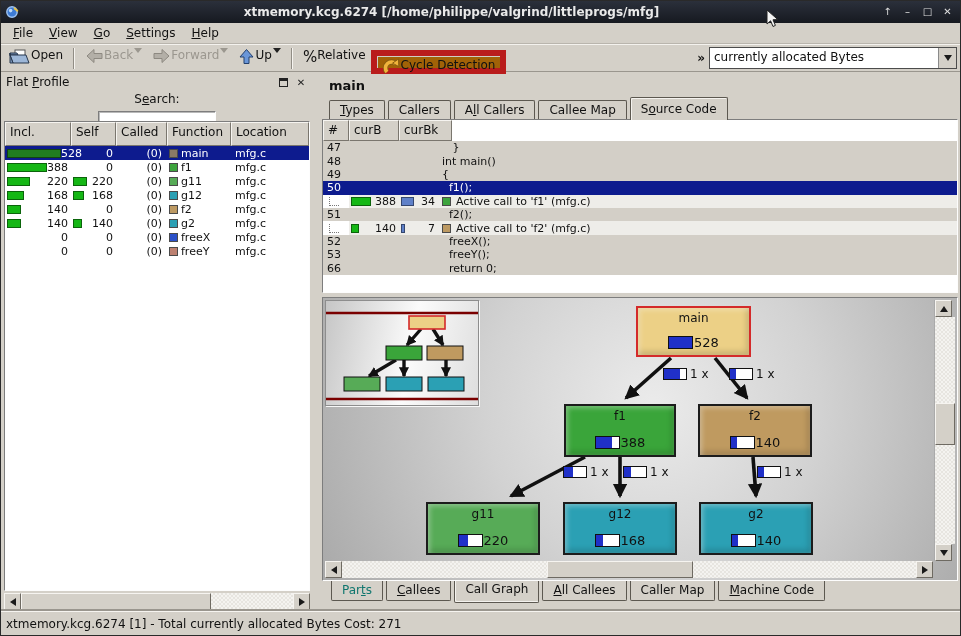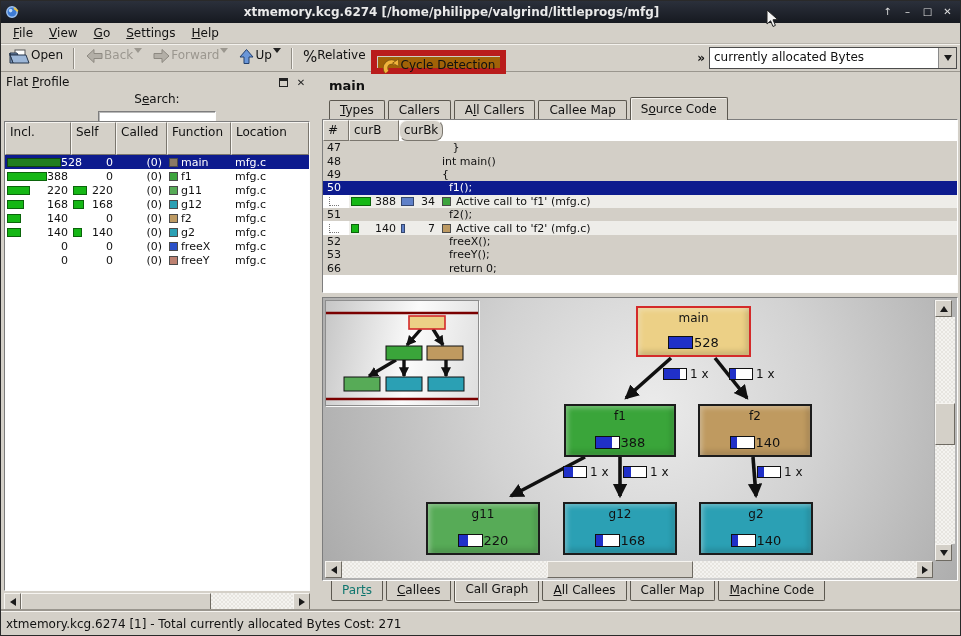--- a/index.html
+++ b/index.html
@@ -37,21 +37,21 @@
   .dock-header{height:20px;display:flex;align-items:center;padding:0 2px;}
   .dock-title{flex:1;}
   .dock-ic{width:14px;height:12px;margin-left:4px;display:grid;place-items:center;font-size:10px;color:#222;}
   .float-sq{width:9px;height:9px;border:1px solid #222;border-top-width:3px;}
   .search-row{height:29px;display:flex;align-items:center;gap:5px;padding:0 1px;flex-direction:column;}
   .search-input{width:118px;height:21px;background:#fff;border:1px solid;border-color:#7d7d7d #fdfdfd #fdfdfd #7d7d7d;box-shadow:inset 1px 1px 0 #b9b9b9;padding:2px 4px;font:inherit;}
   .gcombo{display:flex;width:122px;height:21px;border:1px solid;border-color:#7d7d7d #fdfdfd #fdfdfd #7d7d7d;background:#d4d0c8;}
   .gcombo .ctxt{flex:1;padding:2px 4px;white-space:nowrap;overflow:hidden;}
   .gcombo .cbtn{width:17px;border-left:1px solid #999;display:grid;place-items:center;background:#d4d0c8;}
   .fp-frame{flex:1;border:1px solid;border-color:#7d7d7d #fdfdfd #fdfdfd #7d7d7d;background:#fff;display:flex;flex-direction:column;overflow:hidden;}
-  .fp-head{display:flex;height:33px;background:#b91c1c;flex:none;}
+  .fp-head{display:flex;height:24px;background:#b91c1c;flex:none;}
   .fp-head .hc{border:1px solid;border-color:#f6f4f0 #7a766e #7a766e #f6f4f0;background:#d4d0c8;padding:2px 4px;white-space:nowrap;overflow:hidden;}
   .w-incl{width:66px;}.w-self{width:45px;}.w-called{width:51px;}.w-fn{width:64px;}.w-loc{flex:1;}
   .fp-row{display:flex;height:14px;align-items:center;font-size:11px;flex:none;}
   .fp-row.sel{background:#0d1b8e;color:#fff;}
   .c-incl,.c-self{display:flex;align-items:center;padding:0 3px 0 2px;}
   .c-incl{width:66px;}.c-self{width:45px;}
   .fpbar{height:9px;flex:none;border:1px solid rgba(0,0,0,.45);}
   .num{margin-left:auto;}
   .c-called{width:51px;text-align:right;padding-right:5px;}
   .c-fn{width:64px;display:flex;align-items:center;gap:3px;padding-left:2px;overflow:hidden;}
@@ -73,21 +73,21 @@
   
   .rpane{flex:1;display:flex;flex-direction:column;padding:0 2px;min-width:0;}
   .pane-title{font-weight:bold;font-size:13px;padding:6px 0 3px 7px;flex:none;}
   .tabrow{display:flex;align-items:flex-end;height:23px;padding-left:7px;flex:none;position:relative;z-index:2;}
   .tab{border:1px solid #5c5850;border-bottom:none;background:#d4d0c8;padding:2px 10px;margin-right:3px;border-radius:2px 2px 0 0;height:19px;white-space:nowrap;}
   .tab.active{height:23px;padding-top:4px;box-shadow:inset 1px 1px 0 #f4f2ee;margin-bottom:-1px;}
   
   .src-frame{height:174px;flex:none;border:1px solid;border-color:#7d7d7d #fdfdfd #fdfdfd #7d7d7d;background:#fff;display:flex;flex-direction:column;overflow:hidden;position:relative;z-index:1;}
   .src-head{display:flex;height:21px;flex:none;}
   .src-head .hc{border:1px solid;border-color:#f6f4f0 #7a766e #7a766e #f6f4f0;background:#d4d0c8;padding:2px 4px;white-space:nowrap;overflow:hidden;}
-  .sw-no{width:26px;}.sw-curb{width:50px;}.sw-curbk{width:44px;border-radius:8px;}.sw-src{flex:1;}
+  .sw-no{width:26px;}.sw-curb{width:50px;}.sw-curbk{width:53px;}.sw-src{flex:1;}
   .src-row{display:flex;height:13.4px;align-items:center;font-size:11px;background:#d3cfc7;flex:none;}
   .src-row.sel{background:#0d1b8e;color:#fff;}
   .src-row.call{background:#eeede9;}
   .s-no{width:26px;padding-left:4px;align-self:stretch;display:flex;align-items:center;}
   .call .s-no{background:#fff;}
   .tree-dots{width:10px;height:9px;border-left:1px dotted #777;border-bottom:1px dotted #777;margin-left:2px;}
   .s-curb{width:50px;display:flex;align-items:center;padding:0 3px 0 2px;}
   .s-curbk{width:39px;display:flex;align-items:center;padding:0 3px 0 2px;}
   .cbar{height:9px;flex:none;border:1px solid rgba(0,0,0,.45);}
   .s-code{flex:1;display:flex;align-items:center;gap:5px;padding-left:4px;white-space:pre;overflow:hidden;}

